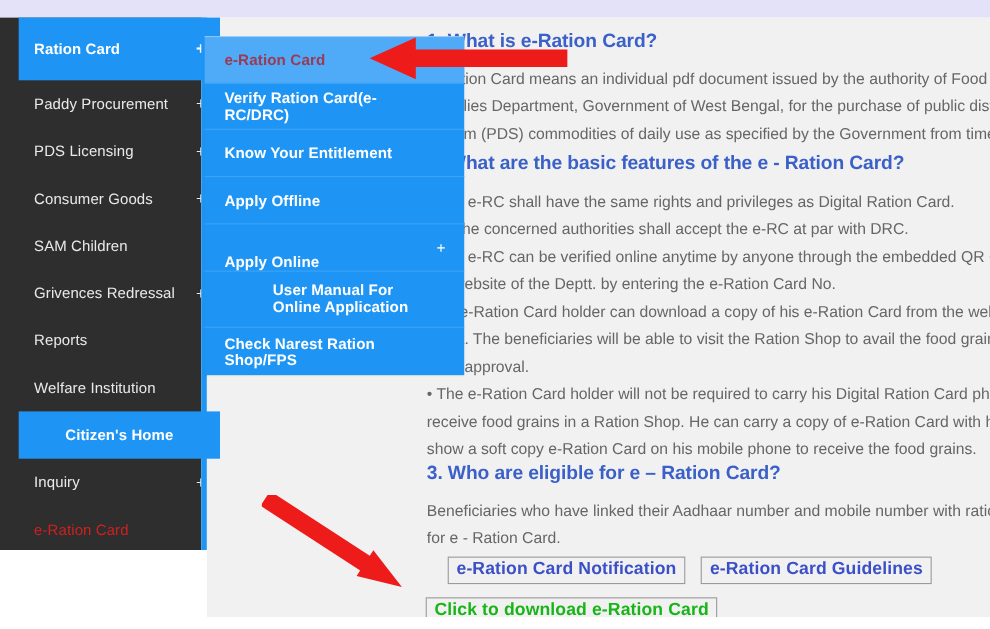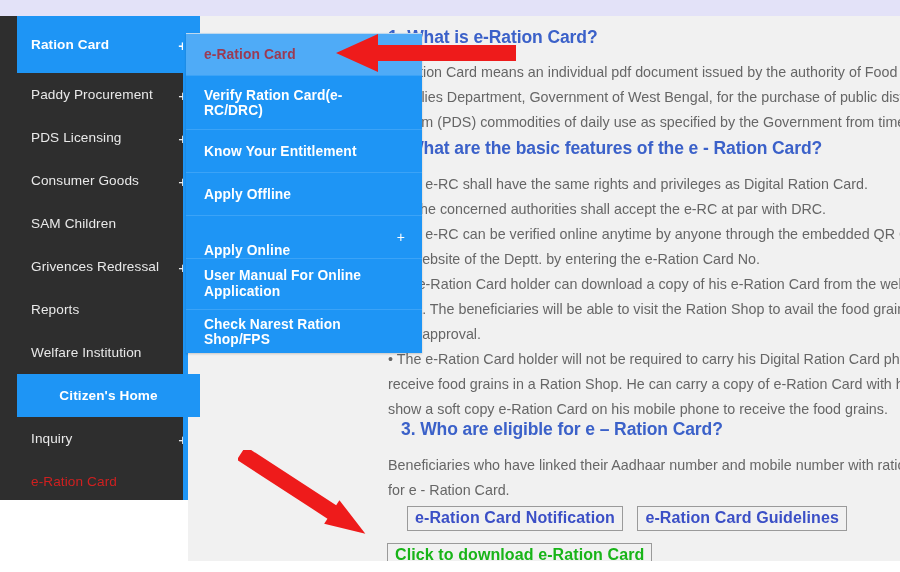--- a/index.html
+++ b/index.html
@@ -40,21 +40,21 @@
     white-space:nowrap;
   }
 
   #q1-head{ position:absolute; left:199px; top:11px; }
   #q1-p{ position:absolute; left:199px; top:44px; }
   #q1-p div{ white-space:nowrap; }
 
   #q2-head{ position:absolute; left:199px; top:122px; }
   #q2-list{ position:absolute; left:199px; top:156px; }
 
-  #q3-head{ position:absolute; left:199px; top:403px;margin-left:13px; }
+  #q3-head{ position:absolute; left:199px; top:403px; }
   #q3-p{ position:absolute; left:199px; top:437px; }
 
   
   #btn-row-1{ position:absolute; left:198px; top:490px;padding-left:20px; }
   #btn-row-2{ position:absolute; left:198px; top:527px; }
   .lnk-btn{
     display:inline-block;
     border:1px solid #9a9a9a;
     background:#f1f1f1;
     padding:2px 7px 3px 7px;
@@ -119,21 +119,21 @@
     padding:0 26px 0 18px;
     display:flex;align-items:center;
     cursor:pointer;
     letter-spacing:0.1px;
   }
   .sub-item .plus{
     position:absolute;right:17px;top:50%;transform:translateY(-50%);
     font-size:14px;color:#ffffff;line-height:1;font-weight:normal;
   }
   .sub-item.active{ background:#4fabf7; color:#9b3a52; }
-  .sub-item .two-line{ line-height:16px; }
+  .sub-item .two-line{ line-height:16px;margin-left:44px; }
 
   
   #arrow-1{ position:absolute; left:336px; top:32px; }
   #arrow-2{ position:absolute; left:238px; top:450px; }
   .arrow-svg{ display:block; }
 
   
   #bottom-white{
     position:absolute;left:0;top:500px;width:188px;height:72px;background:#ffffff;
   }
@@ -226,21 +226,21 @@
   </div>
 </div>
 
 <div id="side-rail"></div>
 <div id="bottom-white"></div>
 
 <div id="submenu">
   <div class="sub-item active" style="height:42px;">
     <span>e-Ration Card</span>
   </div>
-  <div class="sub-item" style="height:54px;">
+  <div class="sub-item" style="height:42px;">
     <span>Verify Ration Card(e-RC/DRC)</span>
   </div>
   <div class="sub-item" style="height:43px;text-align:center;">
     <span>Know Your Entitlement</span>
   </div>
   <div class="sub-item" style="height:43px;">
     <span>Apply Offline</span>
   </div>
   <div class="sub-item" style="height:43px;align-items:flex-end;">
     <span>Apply Online</span>

